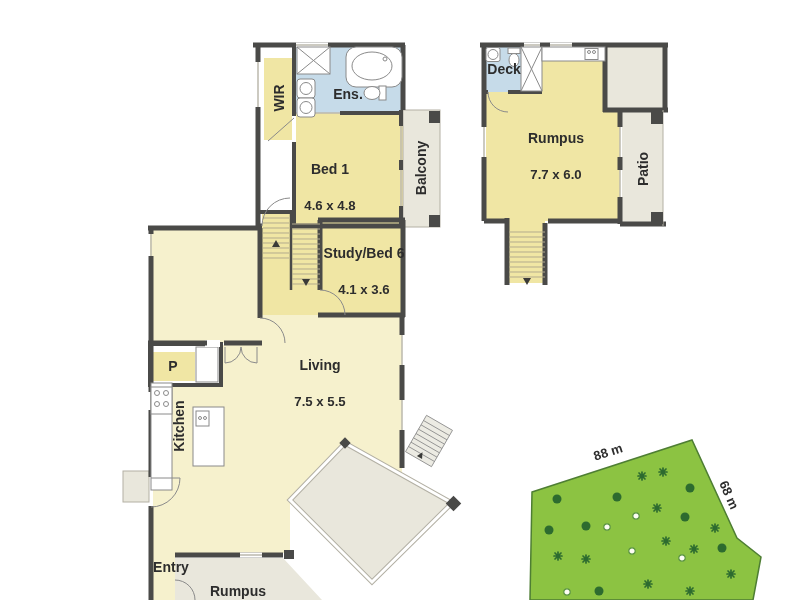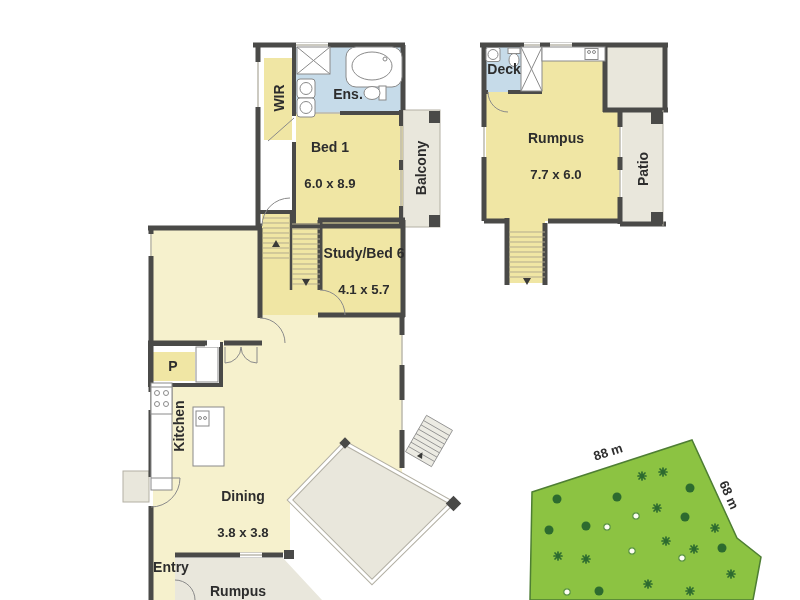--- a/index.html
+++ b/index.html
@@ -224,35 +224,35 @@
           <use href="#wdot" x="607" y="527"></use>
           <use href="#wdot" x="632" y="551"></use>
       <use href="#wdot" x="682" y="558"></use>
           <use href="#wdot" x="567" y="592"></use>
     </g>
   </g>
 </svg>
 
 <div class="lbl rot90" style="left:279px;top:98px"><div class="nm">WIR</div></div>
 <div class="lbl" style="left:348px;top:94px"><div class="nm">Ens.</div></div>
-<div class="lbl" style="left:330px;top:166px">
+<div class="lbl" style="left:330px;top:188px">
   <div class="nm">Bed 1</div>
-  <div class="dm">6.0 x 8.9</div>
+  <div class="dm">4.6 x 4.8</div>
 </div>
 <div class="lbl rot90" style="left:421px;top:168px"><div class="nm">Balcony</div></div>
 <div class="lbl" style="left:364px;top:272px">
   <div class="nm">Study/Bed 6</div>
-  <div class="dm">4.1 x 5.7</div>
+  <div class="dm">4.1 x 3.6</div>
+</div>
+<div class="lbl" style="left:320px;top:384px">
+  <div class="nm">Living</div>
+  <div class="dm">7.5 x 5.5</div>
 </div>
 <div class="lbl" style="left:173px;top:366px"><div class="nm">P</div></div>
 <div class="lbl rot90" style="left:179px;top:426px"><div class="nm">Kitchen</div></div>
-<div class="lbl" style="left:243px;top:515px">
-  <div class="nm">Dining</div>
-  <div class="dm">3.8 x 3.8</div>
-</div>
 <div class="lbl" style="left:171px;top:567px"><div class="nm">Entry</div></div>
 <div class="lbl" style="left:238px;top:591px"><div class="nm">Rumpus</div></div>
 <div class="lbl" style="left:504px;top:69px"><div class="nm">Deck</div></div>
 <div class="lbl" style="left:556px;top:157px">
   <div class="nm">Rumpus</div>
   <div class="dm">7.7 x 6.0</div>
 </div>
 <div class="lbl rot90" style="left:643px;top:169px"><div class="nm">Patio</div></div>
 <div class="lbl land-a" style="left:608px;top:452px"><div class="nm">88 m</div></div>
 <div class="lbl land-b" style="left:729px;top:495px"><div class="nm">68 m</div></div>

